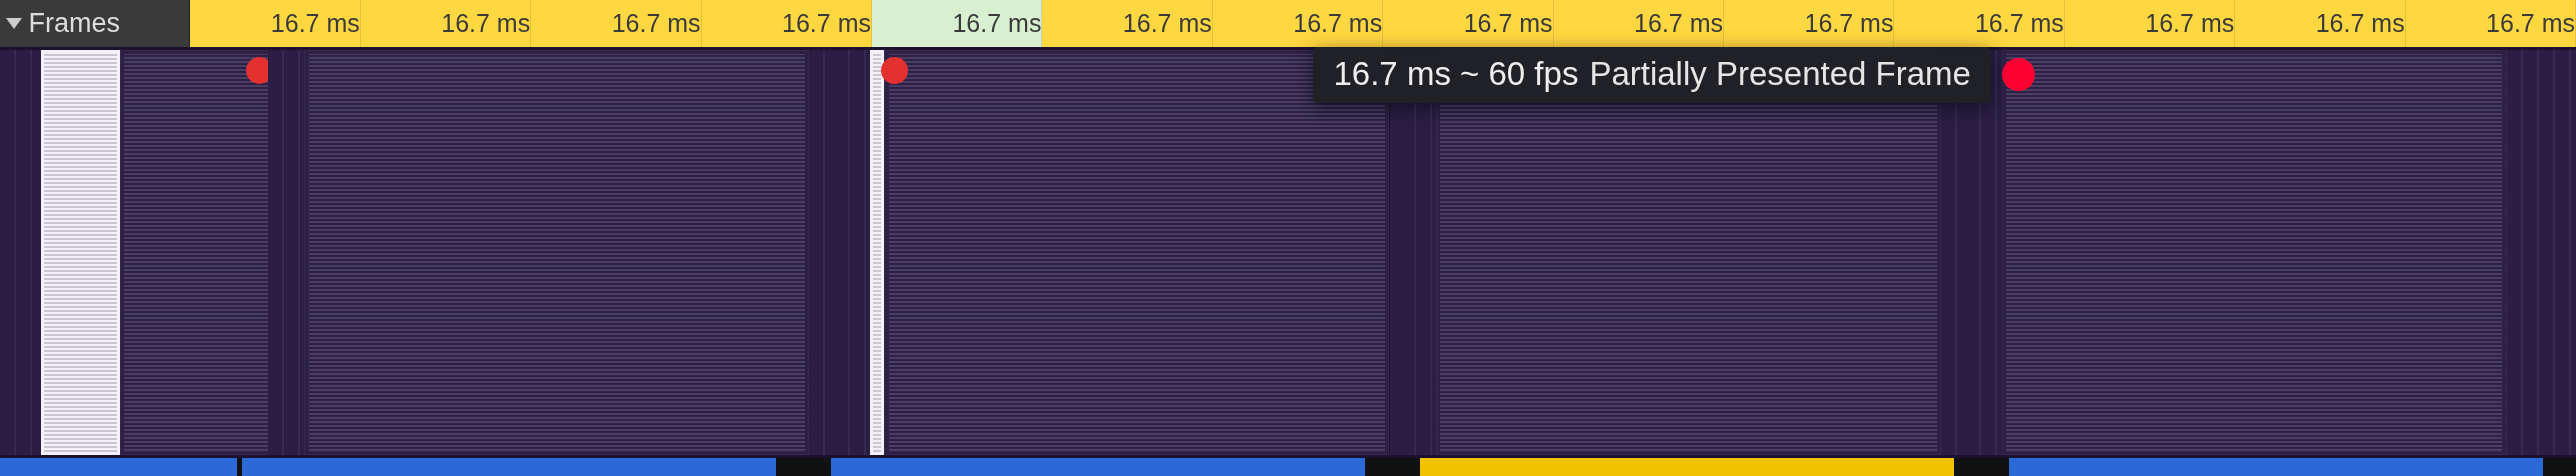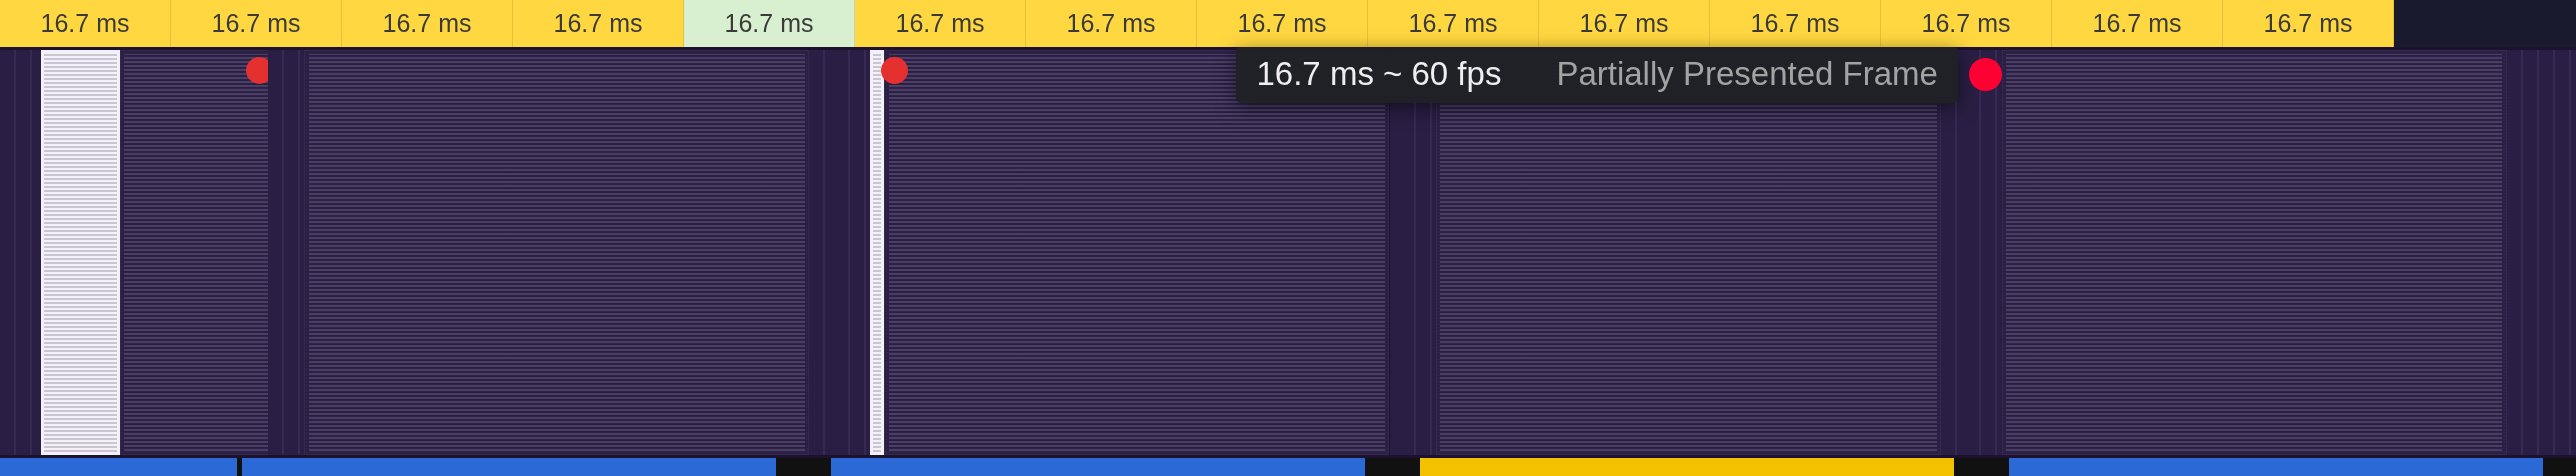--- a/index.html
+++ b/index.html
@@ -27,21 +27,21 @@
     border-left: 8px solid transparent;
     border-right: 8px solid transparent;
     border-top: 11px solid #ccc;
     margin-right: 6.3px;
   }
   .frame-cell {
     font-size: 25px;
     font-weight: 500;
     display: flex;
     align-items: center;
-    justify-content: center;
+    justify-content: flex-end;
     border-right: 0.8px solid rgba(0,0,0,0.1);
     color: #3a3a3a;
     white-space: nowrap;
     overflow: hidden;
   }
   .frame-yellow { background: #ffd740; }
   .frame-green  { background: #d8f0d0; }
   
   .content-row {
     display: flex;
@@ -114,21 +114,21 @@
     color: #eee;
     font-size: 33px;
     padding: 8px 20.5px 9.5px 20.5px;
     border-radius: 4.7px;
     white-space: nowrap;
     box-shadow: 0 4.7px 19px rgba(0,0,0,0.5);
     display: flex;
     align-items: baseline;
     gap: 11px;
   }
-  .tooltip-sec { color: #a3a3a3; margin-left: 44px; }
+  .tooltip-sec { color: #e5e5e5; }
   .tooltip-marker {
     width: 33px; height: 33px;
     border-radius: 50%;
     background: #ff0033;
     margin-left: 11px;
   }
   
   .bottom-strip {
     display:flex;
     height: 19px;
@@ -136,20 +136,24 @@
   }
   .bottom-strip > div { height:100%; }
   .bs-blue   { background:#2b6ad6; }
   .bs-gap    { background:#111; }
   .bs-yellow { background:#f2c200; }
 </style>
 </head>
 <body>
 
 <div class="track-header-row" id="hdr">
+    <div class="header-cell" style="width: 191px;">
+      <span class="tri"></span>
+      <span>Frames</span>
+    </div>
     <div class="frame-cell frame-yellow" style="width: 171px;">
       <span>16.7 ms</span>
     </div>
     <div class="frame-cell frame-yellow" style="width: 171px;">
       <span>16.7 ms</span>
     </div>
     <div class="frame-cell frame-yellow" style="width: 171px;">
       <span>16.7 ms</span>
     </div>
     <div class="frame-cell frame-yellow" style="width: 171px;">
@@ -232,20 +236,20 @@
     <div class="bs-blue" style="width: 534px;"></div>
     <div class="bs-gap" style="width: 55px;"></div>
     <div class="bs-blue" style="width: 534px;"></div>
     <div class="bs-gap" style="width: 55px;"></div>
     <div class="bs-yellow" style="width: 534px;"></div>
     <div class="bs-gap" style="width: 55px;"></div>
     <div class="bs-blue" style="width: 534px;"></div>
     <div class="bs-gap" style="width: 33px;"></div>
   </div>
 
-<div class="tooltip" id="tt" style="left: 1236px; top: 47px;">
+<div class="tooltip" id="tt" style="left: 1313px; top: 47px;">
   <div class="tooltip-body">
     <span>16.7 ms ~ 60 fps</span>
     <span class="tooltip-sec">Partially Presented Frame</span>
   </div>
   <div class="tooltip-marker"></div>
 </div>
 
 
 </body></html>

